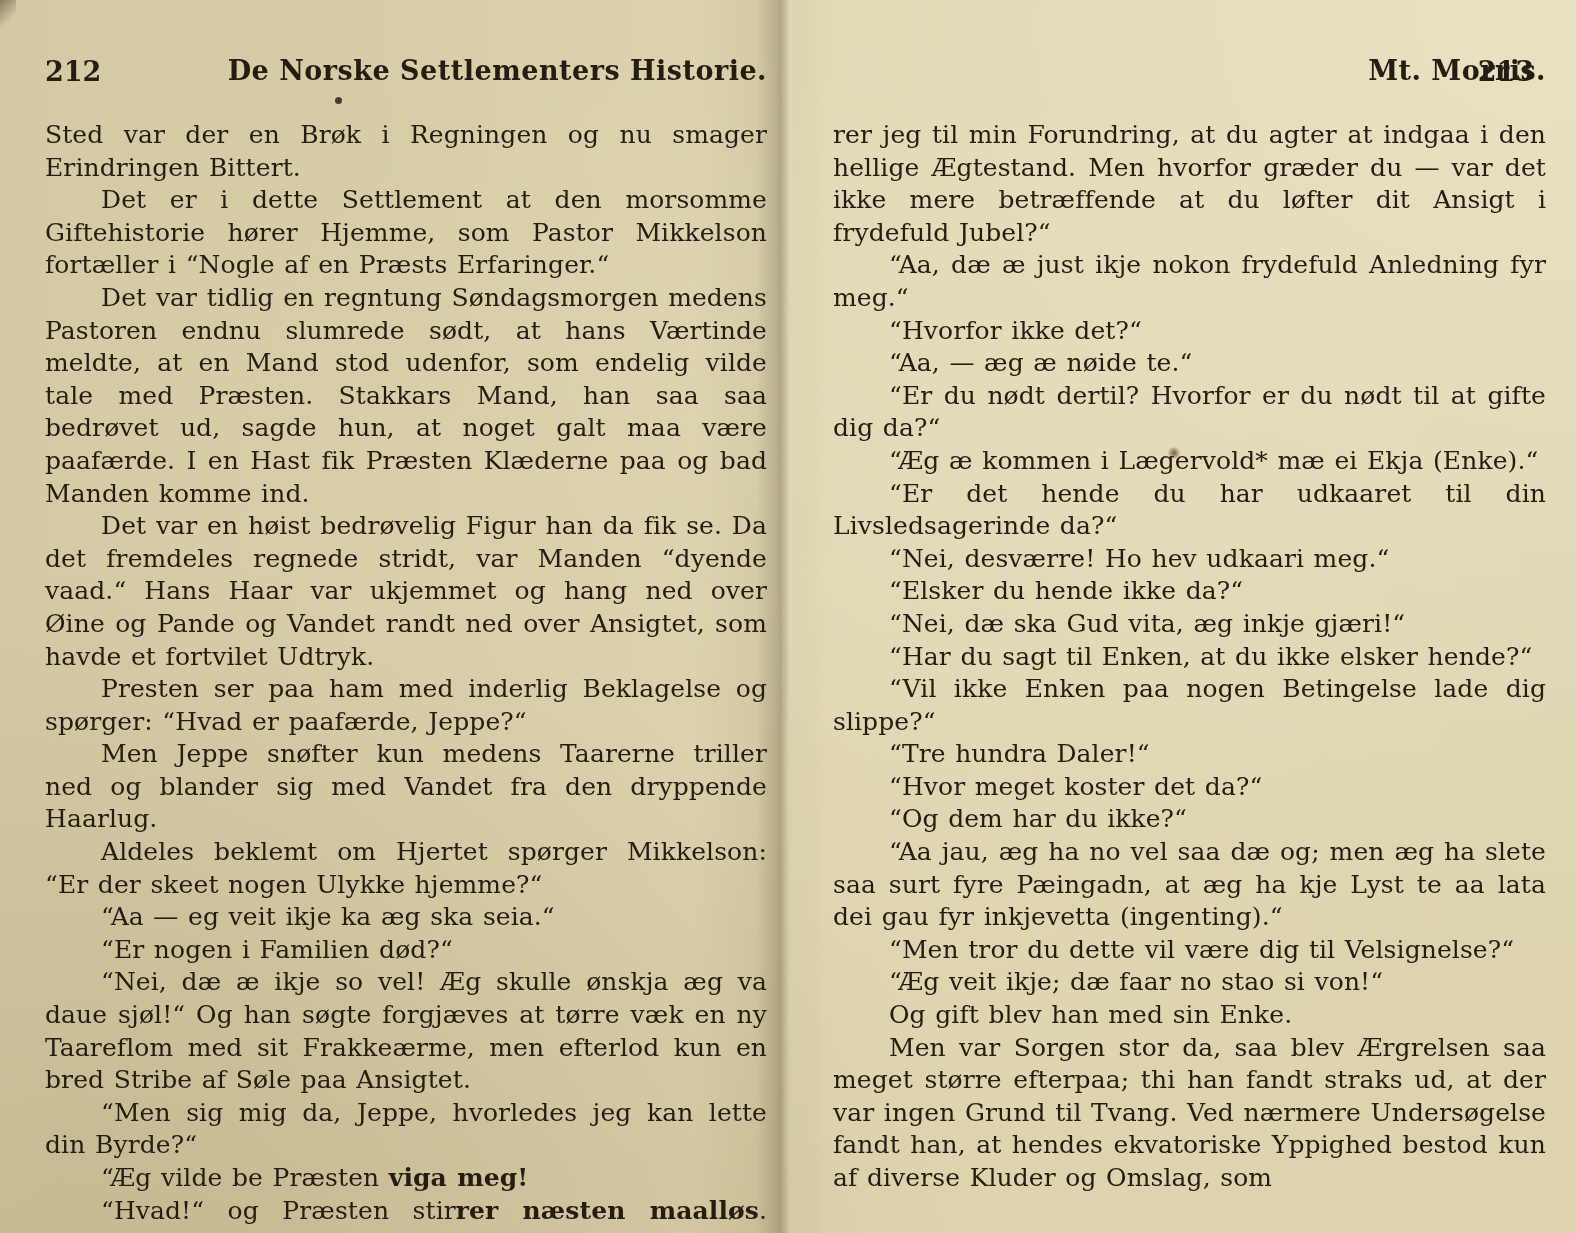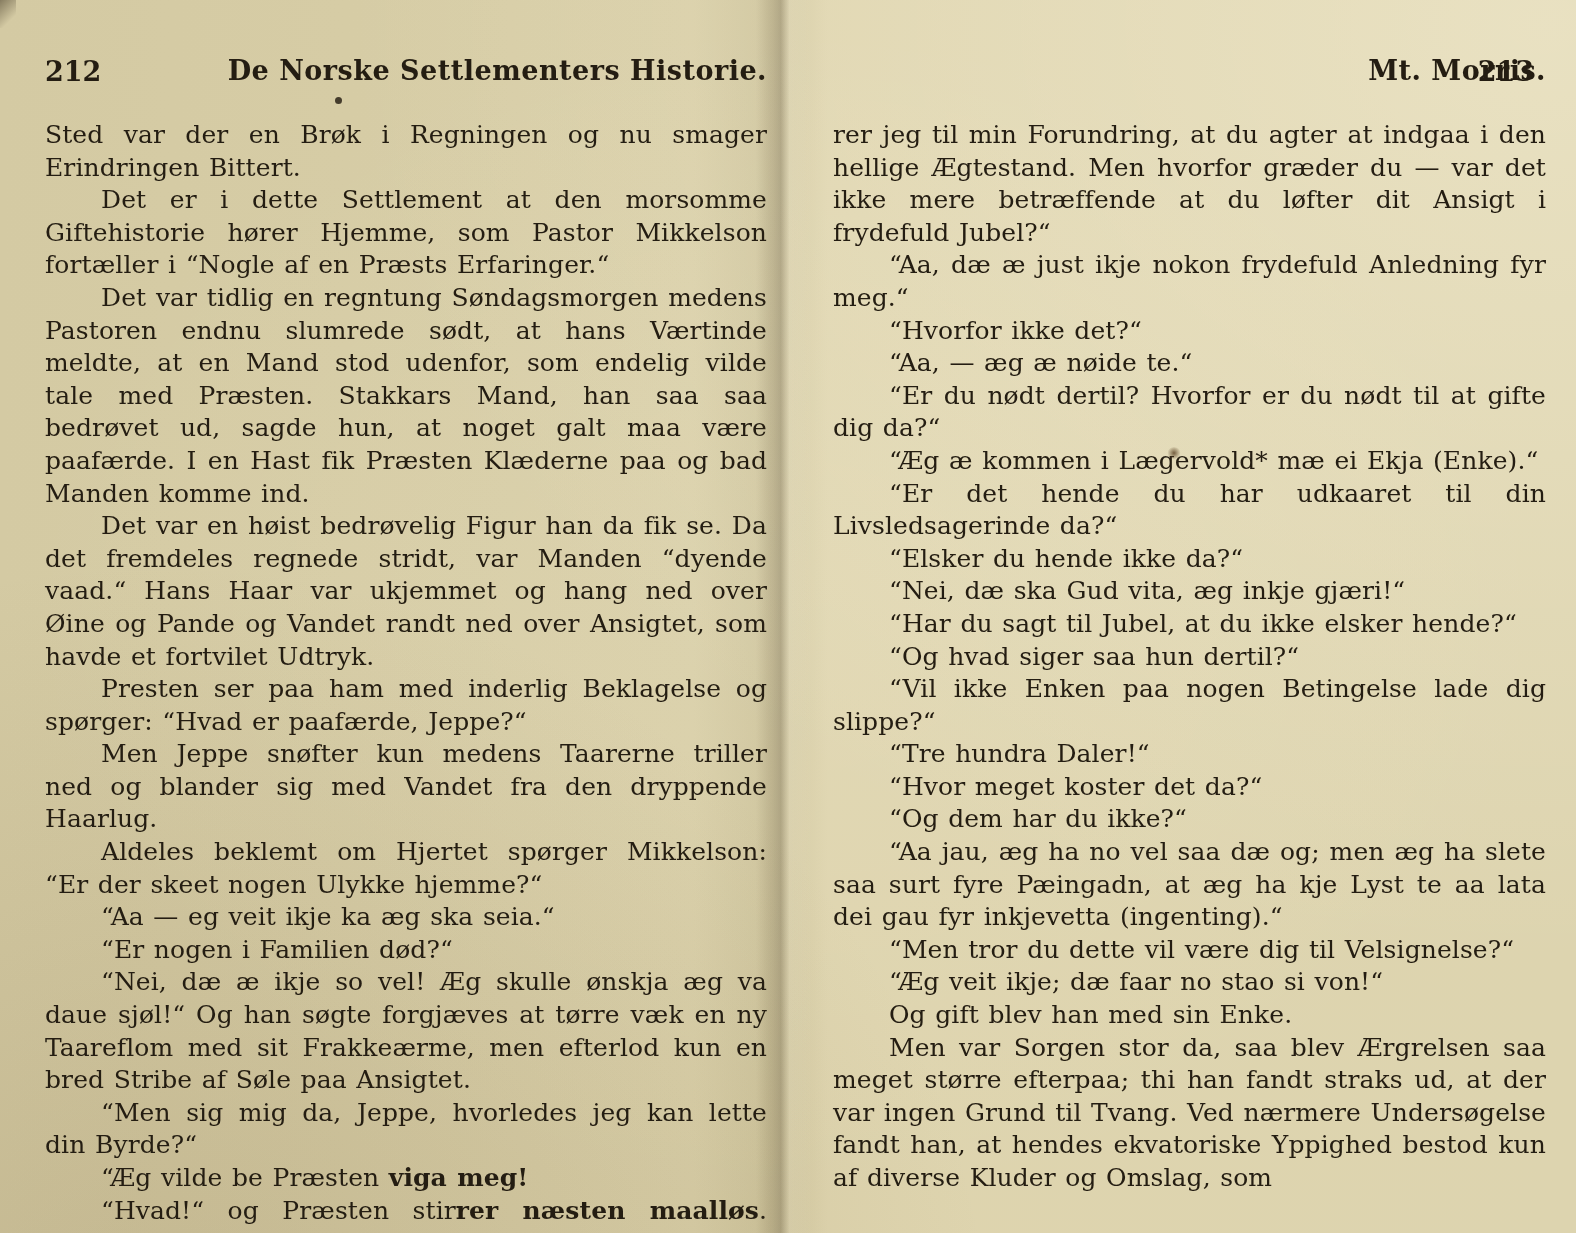--- a/index.html
+++ b/index.html
@@ -72,24 +72,24 @@
       <span class="header-title">Mt. Morris.</span>
     </header>
     <div class="page-body" id="right-body">
         <p class="para"><span>rer jeg til min Forundring, at du agter at indgaa i den hellige Ægtestand. Men hvorfor græder du — var det ikke mere betræffende at du løfter dit Ansigt i frydefuld Jubel?“</span></p>
         <p class="para indent"><span>“Aa, dæ æ just ikje nokon frydefuld Anledning fyr meg.“</span></p>
         <p class="para indent"><span>“Hvorfor ikke det?“</span></p>
         <p class="para indent"><span>“Aa, — æg æ nøide te.“</span></p>
         <p class="para indent"><span>“Er du nødt dertil? Hvorfor er du nødt til at gifte dig da?“</span></p>
         <p class="para indent"><span>“Æg æ kommen i Lægervold* mæ ei Ekja (Enke).“</span></p>
         <p class="para indent"><span>“Er det hende du har udkaaret til din Livsledsagerinde da?“</span></p>
+        <p class="para indent"><span>“Nei, desværre! Ho hev udkaari meg.“</span></p>
         <p class="para indent"><span>“Elsker du hende ikke da?“</span></p>
         <p class="para indent"><span>“Nei, dæ ska Gud vita, æg inkje gjæri!“</span></p>
-        <p class="para indent"><span>“Har du sagt til Jubel, at du ikke elsker hende?“</span></p>
-        <p class="para indent"><span>“Og hvad siger saa hun dertil?“</span></p>
+        <p class="para indent"><span>“Har du sagt til Enken, at du ikke elsker hende?“</span></p>
         <p class="para indent"><span>“Vil ikke Enken paa nogen Betingelse lade dig slippe?“</span></p>
         <p class="para indent"><span>“Tre hundra Daler!“</span></p>
         <p class="para indent"><span>“Hvor meget koster det da?“</span></p>
         <p class="para indent"><span>“Og dem har du ikke?“</span></p>
         <p class="para indent"><span>“Aa jau, æg ha no vel saa dæ og; men æg ha slete saa surt fyre Pæingadn, at æg ha kje Lyst te aa lata dei gau fyr inkjevetta (ingenting).“</span></p>
         <p class="para indent"><span>“Men tror du dette vil være dig til Velsignelse?“</span></p>
         <p class="para indent"><span>“Æg veit ikje; dæ faar no stao si von!“</span></p>
         <p class="para indent"><span>Og gift blev han med sin Enke.</span></p>
         <p class="para indent"><span>Men var Sorgen stor da, saa blev Ærgrelsen saa meget større efterpaa; thi han fandt straks ud, at der var ingen Grund til Tvang. Ved nærmere Undersøgelse fandt han, at hendes ekvatoriske Yppighed bestod kun af diverse Kluder og Omslag, som</span></p>
       </div>

